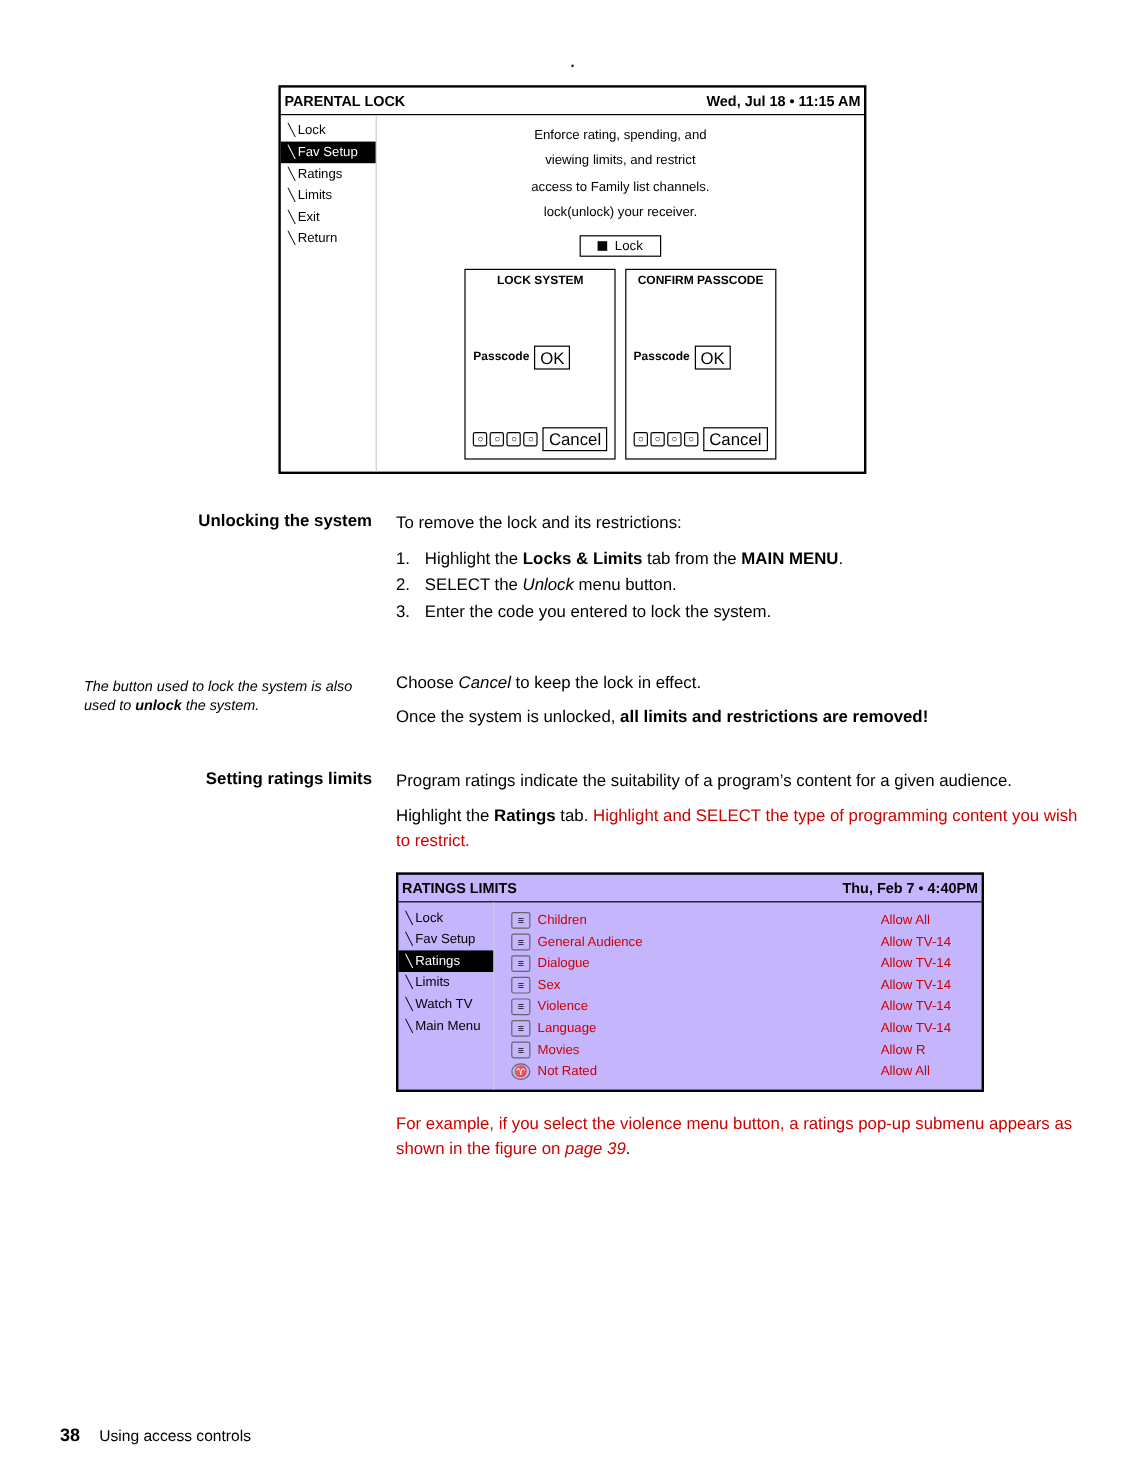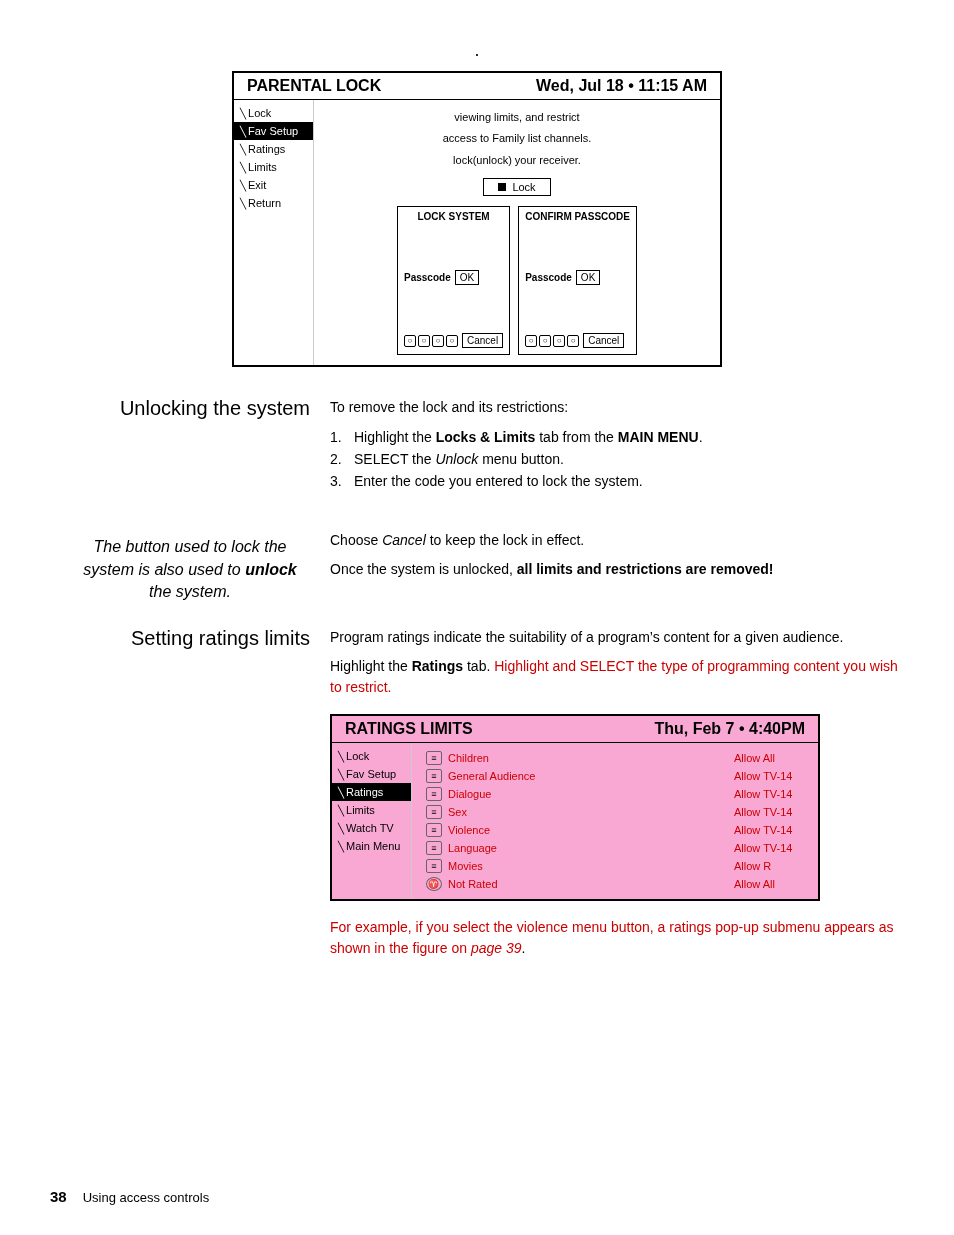--- a/index.html
+++ b/index.html
@@ -28,24 +28,24 @@
     .parental-lock-screen {
       border: 2px solid #000;
       width: 490px;
       margin: 0 auto 30px auto;
       font-size: 11px;
       background: #fff;
     }
     .screen-header {
       display: flex;
       justify-content: space-between;
-      padding: 4px 13px;
+      padding: 4px 3px;
       border-bottom: 1px solid #000;
       font-weight: bold;
-      font-size: 16px;
+      font-size: 12px;
       align-items: center;
     }
     .screen-body {
       display: flex;
     }
     .screen-sidebar {
       width: 80px;
       border-right: 1px solid #ccc;
       padding: 4px 0;
     }
@@ -112,21 +112,21 @@
       margin-bottom: 2px;
       margin-top: 48px;
     }
     .lock-box-row .label {
       font-size: 10px;
       font-weight: bold;
     }
     .lock-box-row .ok-btn, .lock-box-row .cancel-btn {
       border: 1px solid #000;
       padding: 1px 4px;
-      font-size: 10px;
+      font-size: 14px;
     }
     .passcode-dots {
       display: flex;
       gap: 2px;
     }
     .passcode-dot {
       width: 12px;
       height: 12px;
       border: 1px solid #000;
       border-radius: 2px;
@@ -141,29 +141,29 @@
       display: flex;
       margin-bottom: 24px;
     }
     .section-label {
       width: 280px;
       min-width: 280px;
       padding-right: 20px;
       text-align: right;
     }
     .section-label h2 {
-      font-size: 20px;
-      font-weight: normal;
+      font-size: 14px;
+      font-weight: bold;
     }
     .section-label .italic-note {
-      font-size: 16px;
+      font-size: 12px;
       font-style: italic;
       line-height: 1.4;
       margin-top: 6px;
-      text-align: center;
+      text-align: left;
       padding-left: 20px;
     }
     .italic-note strong {
       font-weight: bold;
       font-style: italic;
     }
     .section-content {
       flex: 1;
     }
     .section-content p {
@@ -197,21 +197,21 @@
     
     .red { color: #cc0000; }
     .red-link { color: #cc0000; font-style: italic; }
 
     
     .ratings-screen {
       border: 2px solid #000;
       width: 490px;
       margin: 16px 0 16px 0;
       font-size: 11px;
-      background: #f9a8d4;
+      background: #c4b5fd;
     }
     .ratings-content {
       flex: 1;
       padding: 6px 10px;
     }
     .ratings-row {
       display: flex;
       align-items: center;
       padding: 2px 4px;
       gap: 6px;
@@ -299,20 +299,21 @@
         <div class="sidebar-item">
           <span class="arrow">╲</span>
           <span>Exit</span>
         </div>
         <div class="sidebar-item">
           <span class="arrow">╲</span>
           <span>Return</span>
         </div>
       </div>
       <div class="screen-content">
+        <p>Enforce rating, spending, and</p>
         <p>viewing limits, and restrict</p>
         <p>access to Family list channels.</p>
         <p>lock(unlock) your receiver.</p>
         <div class="lock-button-area">
           <span class="lock-btn">
             <span class="square-icon"></span>
             <span>Lock</span>
           </span>
         </div>
         <div class="lock-system-area">

